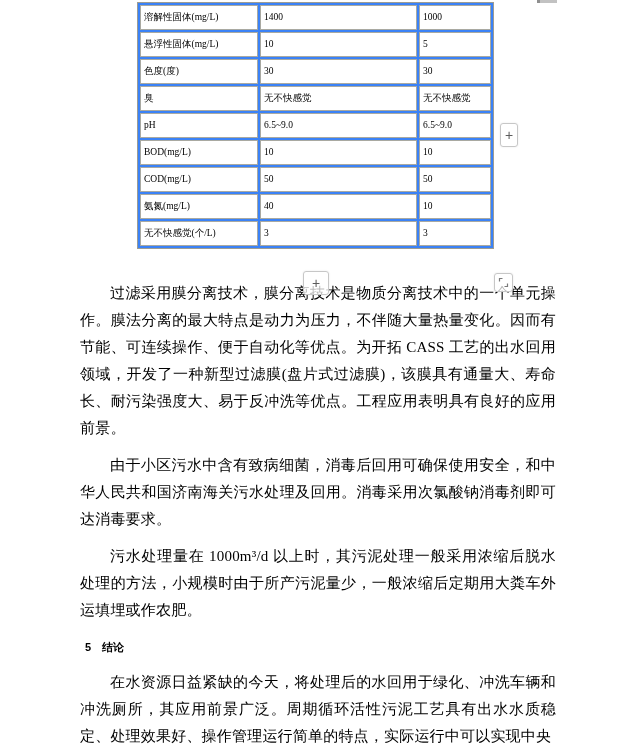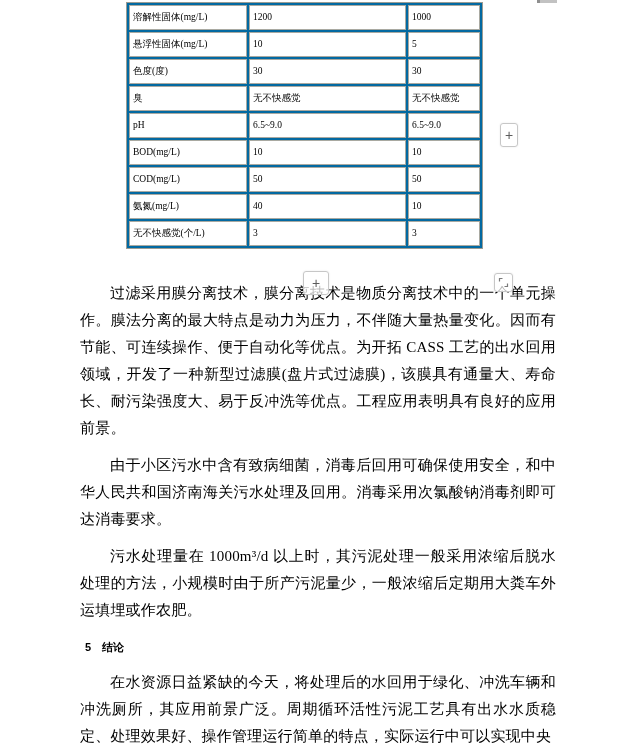--- a/index.html
+++ b/index.html
@@ -24,27 +24,27 @@
   }
   .top-fragment .tip {
     position: absolute; left: 0; top: 0;
     width: 3px; height: 3px;
     background: #8f8f8f;
   }
 
   
   table.spec-table {
     position: absolute;
-    left: 126px; top: 2px;
+    left: 137px; top: 2px;
     width: 356px;
     table-layout: fixed;
     border-collapse: separate;
     border-spacing: 2px;
     border: 1px solid #9c9c93;
-    background: #0369a1;
+    background: #3b82f6;
   }
   table.spec-table td {
     border: 1px solid #a9a9a1;
     height: 25px;
     padding: 0 3px;
     font-size: 9.5px;
     line-height: 11px;
     vertical-align: middle;
     font-family: "Liberation Serif", "DejaVu Serif", serif;
     color: #000000;
@@ -113,21 +113,21 @@
 
   <table class="spec-table">
     <colgroup>
         <col class="c1">
         <col class="c2">
         <col class="c3">
       </colgroup>
     <tbody>
       <tr>
         <td>溶解性固体(mg/L)</td>
-        <td>1200</td>
+        <td>1400</td>
         <td>1000</td>
       </tr>
       <tr>
         <td>悬浮性固体(mg/L)</td>
         <td>10</td>
         <td>5</td>
       </tr>
       <tr>
         <td>色度(度)</td>
         <td>30</td>

